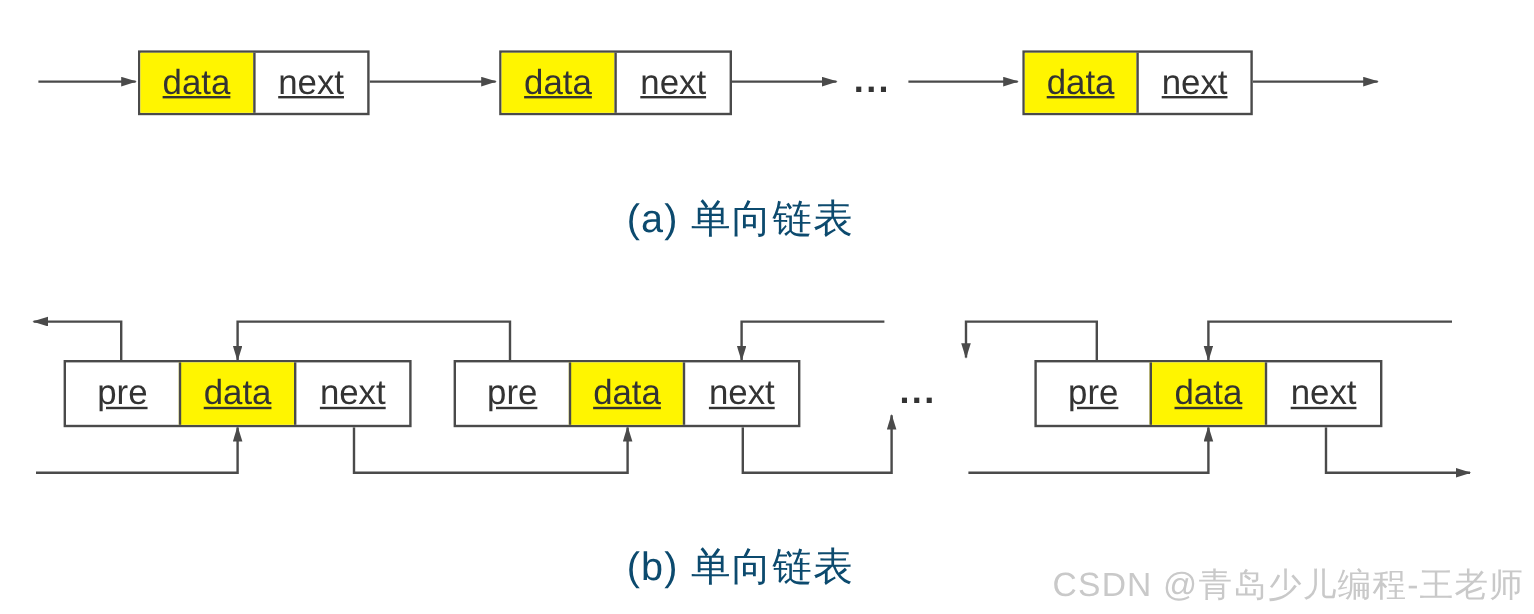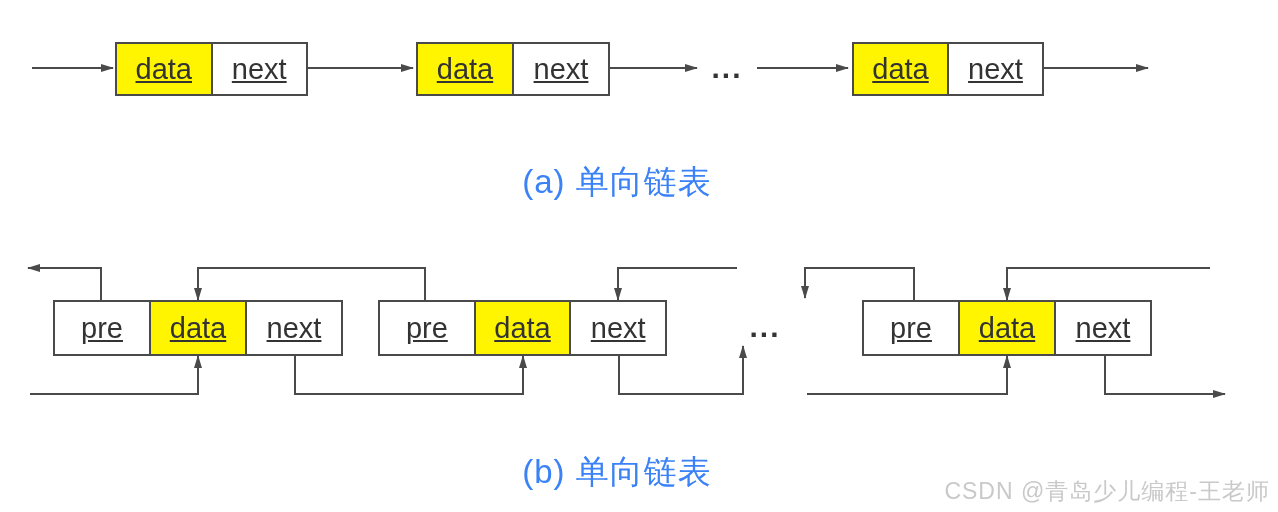--- a/index.html
+++ b/index.html
@@ -32,25 +32,25 @@
   }
   .cell + .cell { border-left:2px solid var(--border); }
   .cell.hl { background:var(--highlight); }
   .ellipsis {
     position:absolute; width:44px; text-align:center;
     font-size:30px; font-weight:700; color:var(--text);
     letter-spacing:2px; line-height:34px;
   }
   .caption {
     position:absolute; left:0; width:1234px; text-align:center;
-    font-size:33px; color:#3b82f6; letter-spacing:1px; line-height:40px;
+    font-size:33px; color:#0c4a6e; letter-spacing:1px; line-height:40px;
   }
   .watermark {
     position:absolute; right:8px; bottom:5px;
-    font-size:23px; color:var(--wm);
+    font-size:28px; color:var(--wm);
     text-shadow:1px 1px 0 #ffffff;
     letter-spacing:1px;
   }
 </style>
 </head>
 <body style="--highlight: #FFF500; --border: #4A4A4A; --arrow: #4A4A4A; --text: #333333; --wm: #C9C9C9;">
 
 <svg class="arrows" xmlns="http://www.w3.org/2000/svg" width="1278" height="512" viewBox="0 0 1278 512">
   <defs>
     <marker id="ah" markerUnits="userSpaceOnUse" markerWidth="14" markerHeight="10" refX="12" refY="4" orient="auto">

